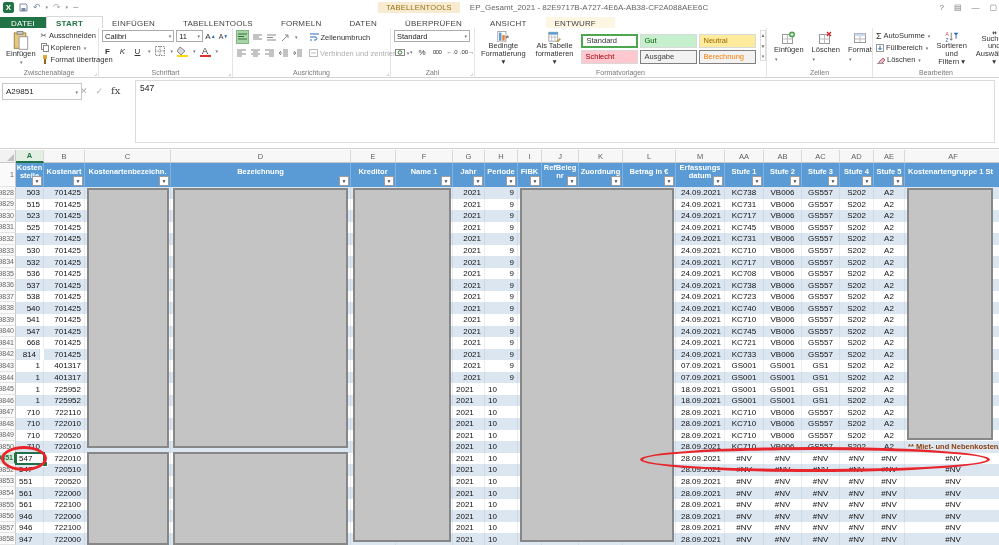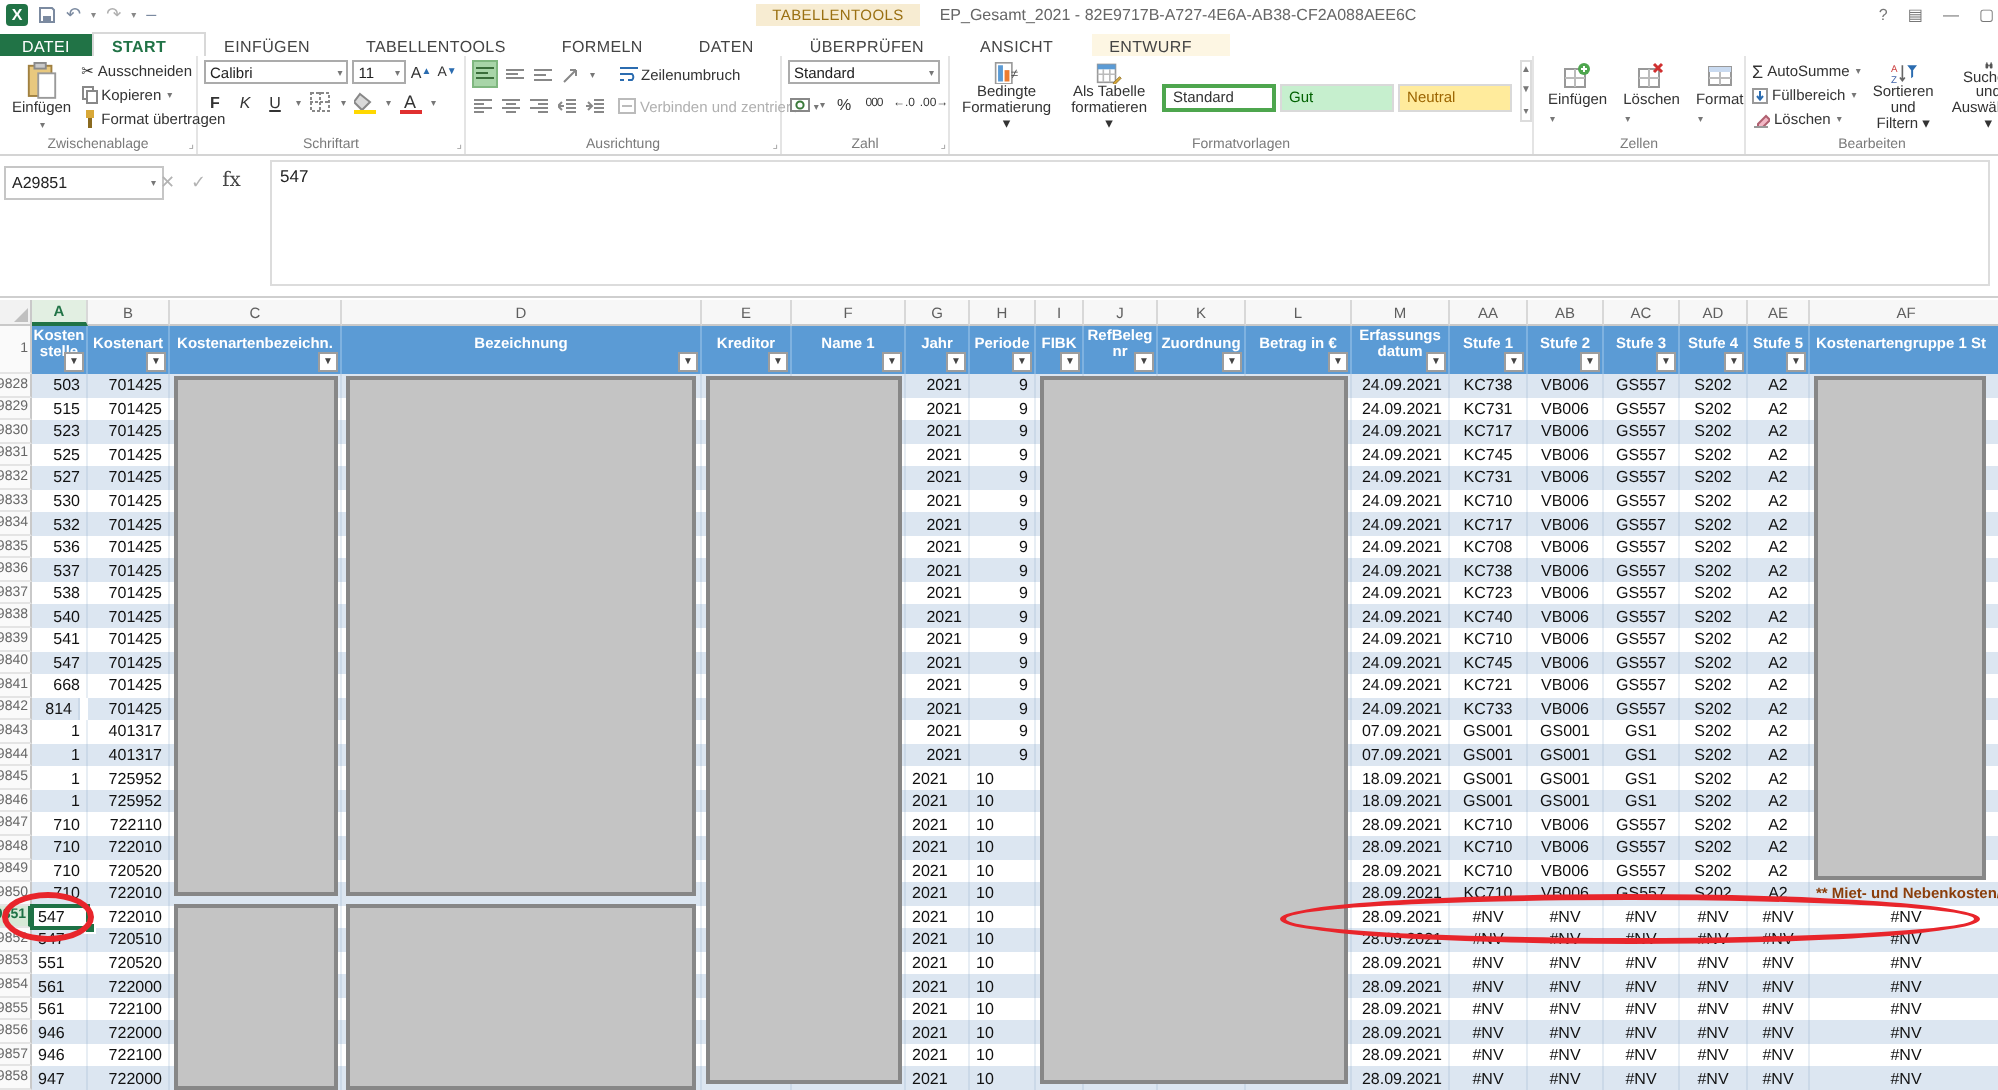--- a/index.html
+++ b/index.html
@@ -336,20 +336,25 @@
             <path d="M0.5 7.5h11M4 4.5v8M8 4.5v8" stroke="#bbb"></path>
             <path d="M10 13l4-4 1 1-4 4z" fill="#d8a838" stroke="#8a6a20" stroke-width="0.5"></path>
           </svg>
         <span>Als Tabelle formatieren ▾</span>
       </div>
       <div style="display:flex;flex-direction:column;gap:2px;justify-content:center;">
         <div style="display:flex;gap:2px;">
           <div class="stylechip chip-std">Standard</div>
           <div class="stylechip chip-gut">Gut</div>
           <div class="stylechip chip-neu">Neutral</div>
+        </div>
+        <div style="display:flex;gap:2px;">
+          <div class="stylechip chip-schl">Schlecht</div>
+          <div class="stylechip chip-ausg">Ausgabe</div>
+          <div class="stylechip chip-ber">Berechnung</div>
         </div>
       </div>
       <div class="gallscroll" style="height:31px;">
         <span>▲</span>
         <span>▼</span>
         <span>▾</span>
       </div>
     </div>
     <div class="glabel">
         <span>Formatvorlagen</span>

